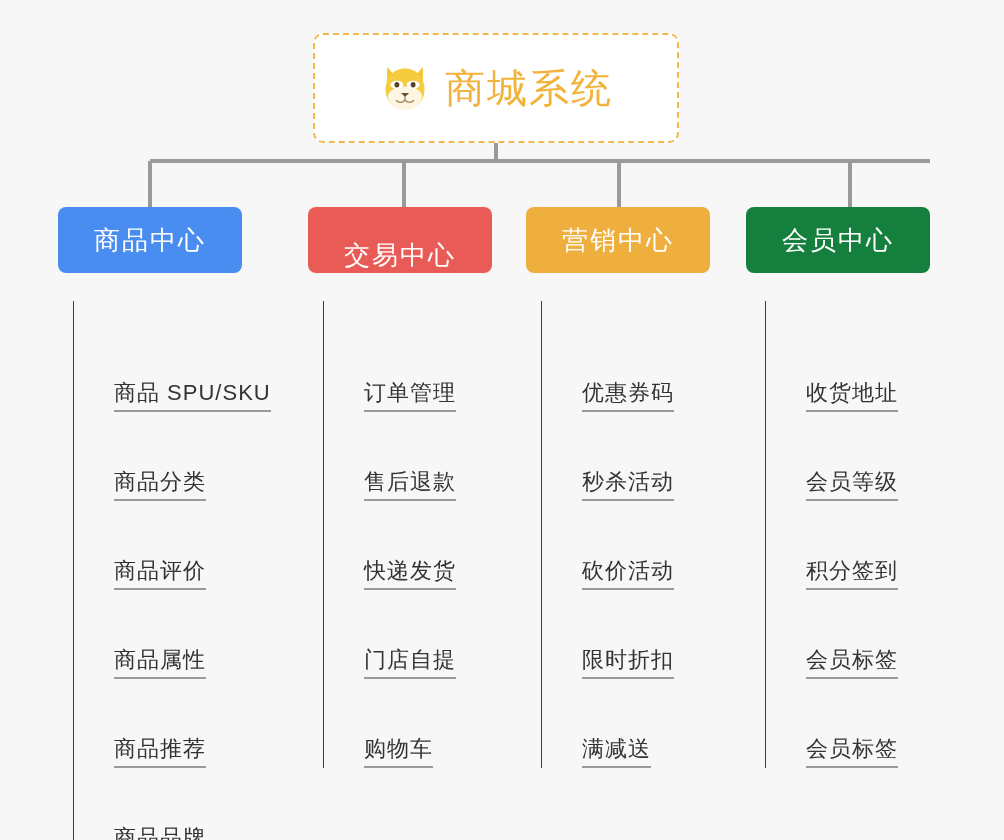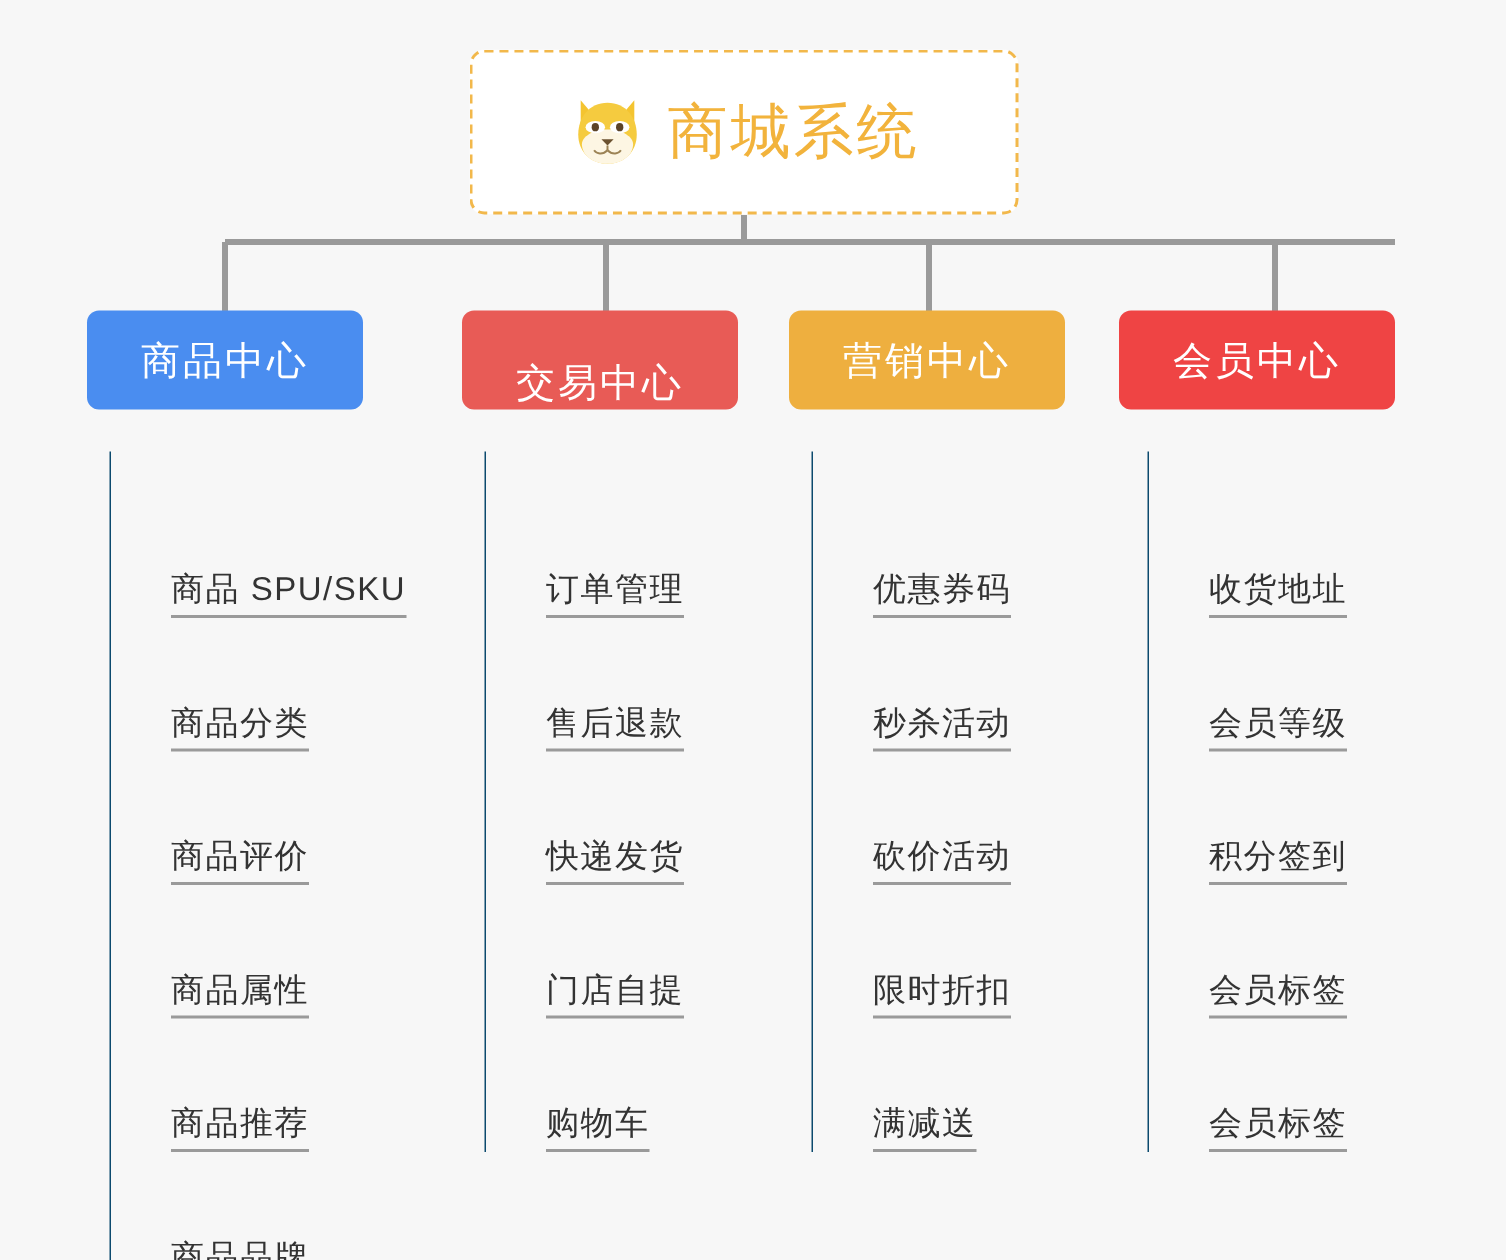--- a/index.html
+++ b/index.html
@@ -214,21 +214,21 @@
       <div class="leaf-item">
           <span class="leaf-label">限时折扣</span>
         </div>
       <div class="leaf-item">
           <span class="leaf-label">满减送</span>
         </div>
     </div>
   </div>
 
   <div class="column col-3">
-    <div class="cat-node" style="background: #ef4444;">
+    <div class="cat-node" style="background: #15803d;">
       <span>会员中心</span>
     </div>
     <div class="leaf-list">
       <div class="leaf-item">
           <span class="leaf-label">收货地址</span>
         </div>
       <div class="leaf-item">
           <span class="leaf-label">会员等级</span>
         </div>
       <div class="leaf-item">

